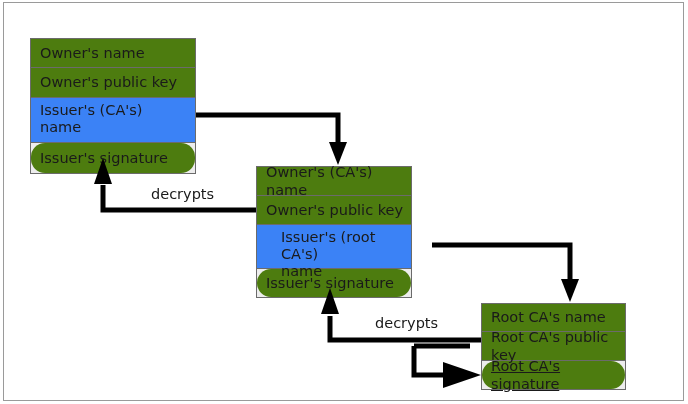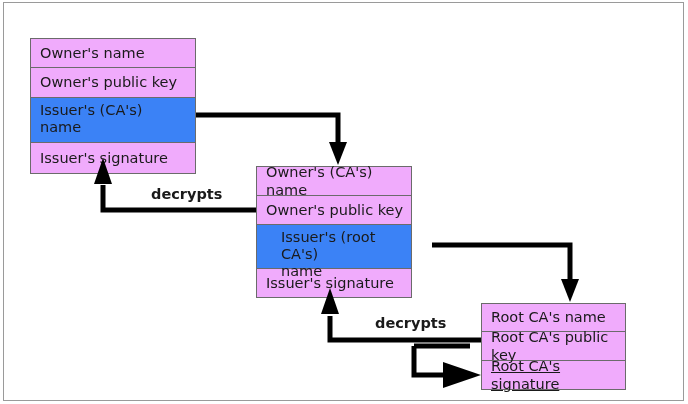--- a/index.html
+++ b/index.html
@@ -29,31 +29,32 @@
   }
   .cert {
     position: absolute;
     box-sizing: border-box;
     border: 1px solid #6b6b6b;
     background: #ededed;
   }
   .row {
     box-sizing: border-box;
     border-bottom: 1px solid #6b6b6b;
-    background: #f0abfc;
+    background: #4d7c0f;
     color: #1a1a1a;
     font-size: 14.5px;
     line-height: 1.18;
     padding: 3px 0 2px 9px;
     display: flex;
     align-items: center;
     white-space: pre-line;
   }
   .row:last-child {
     border-bottom: none;
+    border-radius: 14px;
   }
   .row.shaded {
     background: #3b82f6;
   }
   .row.two-line {
     align-items: flex-start;
     padding-top: 4px;
   }
   .svg-layer {
     position: absolute;
@@ -61,21 +62,20 @@
     top: 0;
     width: 688px;
     height: 404px;
     pointer-events: none;
   }
   .conn-label {
     position: absolute;
     font-size: 14.5px;
     color: #1a1a1a;
     white-space: nowrap;
-    font-weight: bold;
   }
 </style>
 </head>
 <body>
 
 <div id="canvas">
   <div class="frame"></div>
 
   <div class="cert" id="cert-0" style="left:30px; top:38px; width:166px;">
     <div class="row" style="height:29px;">Owner's name</div>

